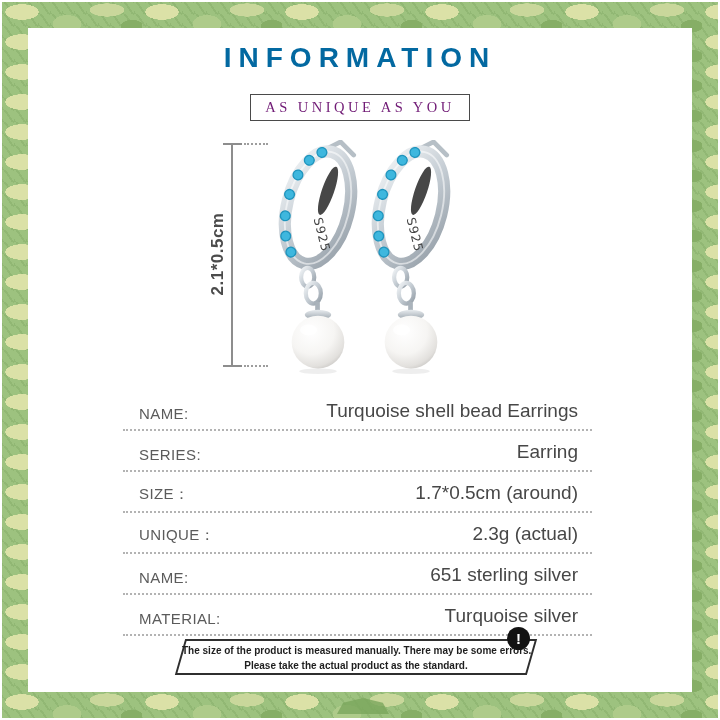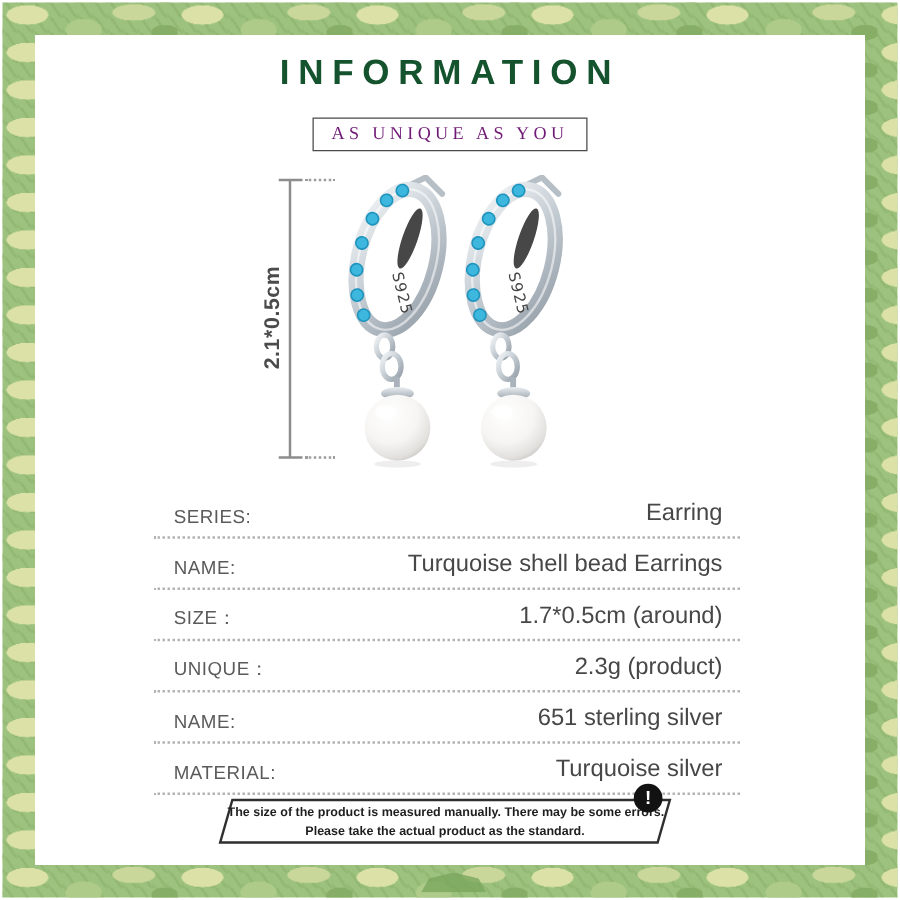--- a/index.html
+++ b/index.html
@@ -13,21 +13,21 @@
       radial-gradient(ellipse 34px 13px at 105px 8px, #c9d79b 50%, rgba(201,215,155,0) 51%),
       radial-gradient(ellipse 22px 12px at 130px 24px, #86ae66 50%, rgba(134,174,102,0) 51%),
       repeating-linear-gradient(55deg, rgba(116,156,86,0.28) 0 2px, rgba(116,156,86,0) 2px 8px);
     background-size:140px 30px,140px 30px,140px 30px,140px 30px,12px 12px;}
   .frame-motif{position:absolute;left:330px;top:696px;width:62px;height:16px;
     background:#7aa65c;clip-path:polygon(8% 100%,18% 30%,50% 0,82% 30%,92% 100%);opacity:.8;}
   .content{position:absolute;inset:28px;background:#ffffff;}
 
   
   .title{position:absolute;top:14px;left:0;width:100%;text-align:center;
-    font-size:28px;font-weight:600;letter-spacing:7px;color:#14532d;}
+    font-size:28px;font-weight:600;letter-spacing:7px;color:#0369a1;}
   .tagline-wrap{position:absolute;top:66px;left:0;width:100%;text-align:center;}
   .tagline{display:inline-block;border:1px solid #4a4a4a;padding:4px 14px;
     font-family:"Liberation Serif",serif;font-size:14.5px;letter-spacing:3.5px;color:#701a75;}
 
   
   .ruler-line{position:absolute;left:203px;top:116px;width:2px;height:222px;background:#8d8d8d;}
   .ruler-cap{position:absolute;left:195px;width:19px;height:2px;background:#8d8d8d;}
   .cap-top{top:115px;} .cap-bottom{top:337px;}
   .ruler-dots{position:absolute;left:216px;width:24px;height:0;border-top:2px dotted #9d9d9d;}
   .rd-top{top:115px;} .rd-bottom{top:337px;}
@@ -141,34 +141,34 @@
       <ellipse cx="45" cy="163" rx="8" ry="11" fill="none" stroke="url(#gSilv)" stroke-width="4.5"></ellipse>
       <rect x="47" y="172" width="5" height="10" rx="2" fill="#aab3bb"></rect>
       <ellipse cx="50" cy="186" rx="14" ry="5.5" fill="url(#gCap)"></ellipse>
       <circle cx="50" cy="215" r="28" fill="url(#gPearl)"></circle>
       <ellipse cx="40" cy="202" rx="9" ry="6" fill="#ffffff" opacity=".8"></ellipse>
       <ellipse cx="50" cy="246" rx="20" ry="3" fill="#8a8a8a" opacity=".15"></ellipse>
     </svg>
 
     <div class="spec-table">
       <div class="spec-row">
+        <span class="spec-label">NAME:</span>
+        <span class="spec-value">Turquoise shell bead Earrings</span>
+      </div>
+      <div class="spec-row">
         <span class="spec-label">SERIES:</span>
         <span class="spec-value">Earring</span>
-      </div>
-      <div class="spec-row">
-        <span class="spec-label">NAME:</span>
-        <span class="spec-value">Turquoise shell bead Earrings</span>
       </div>
       <div class="spec-row">
         <span class="spec-label">SIZE：</span>
         <span class="spec-value">1.7*0.5cm (around)</span>
       </div>
       <div class="spec-row">
         <span class="spec-label">UNIQUE：</span>
-        <span class="spec-value">2.3g (product)</span>
+        <span class="spec-value">2.3g (actual)</span>
       </div>
       <div class="spec-row">
         <span class="spec-label">NAME:</span>
         <span class="spec-value">651 sterling silver</span>
       </div>
       <div class="spec-row">
         <span class="spec-label">MATERIAL:</span>
         <span class="spec-value">Turquoise silver</span>
       </div>
     </div>

